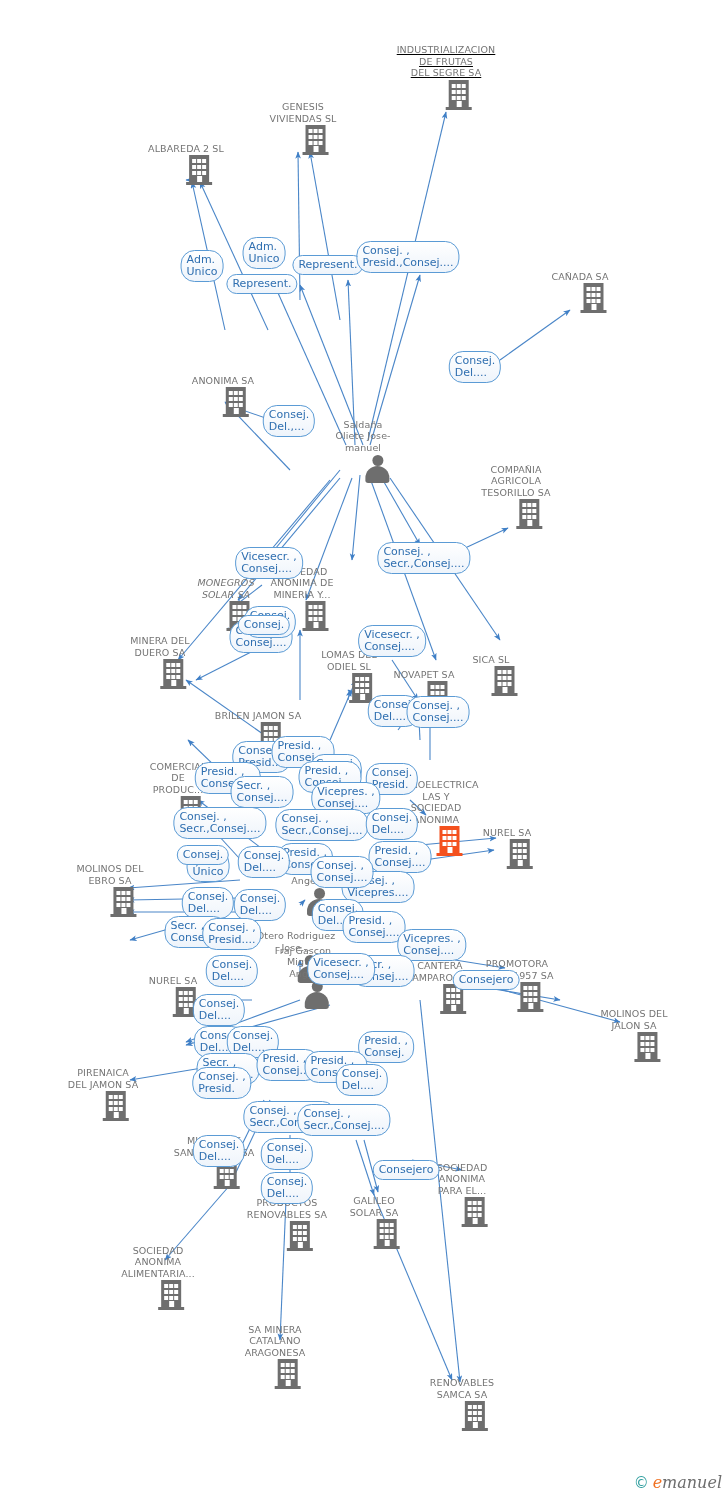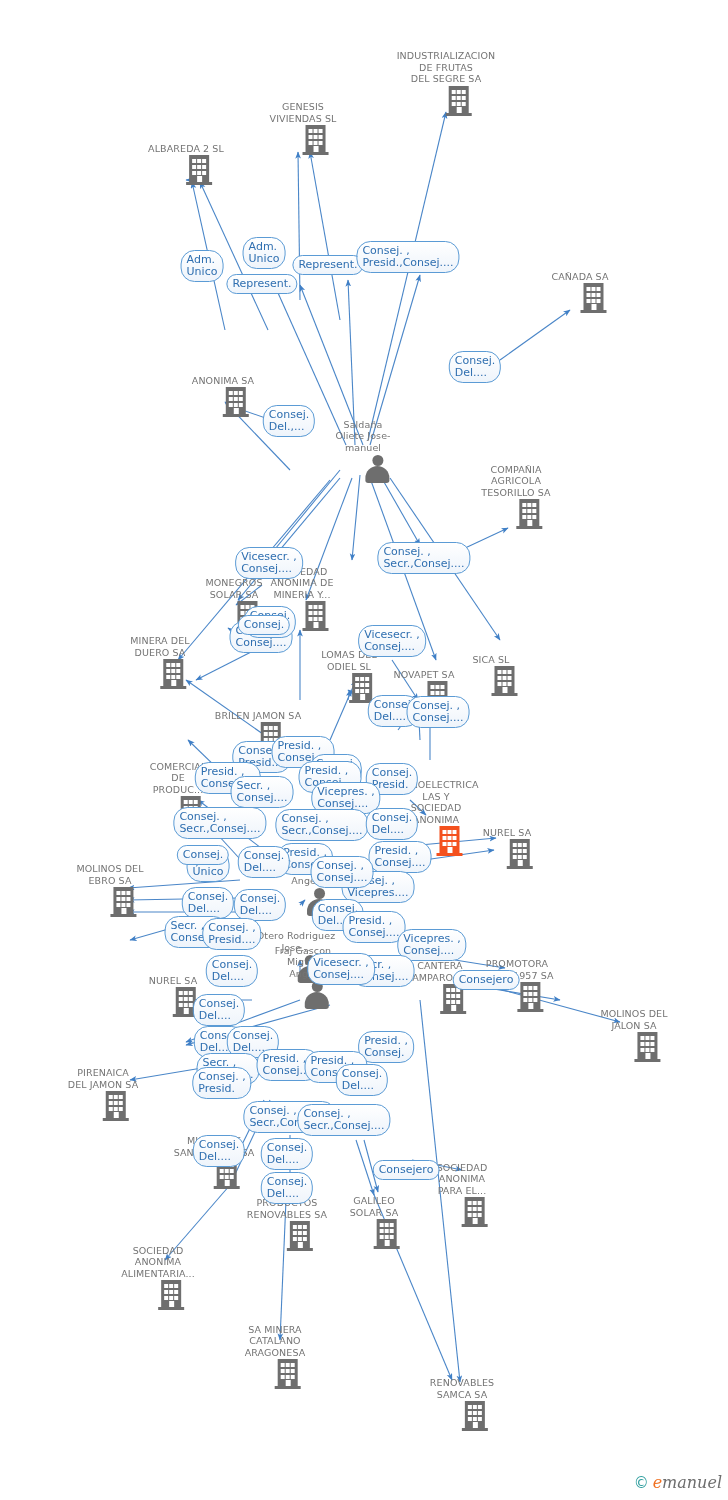--- a/index.html
+++ b/index.html
@@ -110,21 +110,21 @@
         <line x1="200" y1="920" x2="130" y2="940" stroke="#4a86c8" stroke-width="1.1" marker-end="url(#arw)"></line>
         <line x1="430" y1="760" x2="430" y2="700" stroke="#4a86c8" stroke-width="1.1" marker-end="url(#arw)"></line>
         <line x1="360" y1="700" x2="348" y2="690" stroke="#4a86c8" stroke-width="1.1" marker-end="url(#arw)"></line>
         <line x1="420" y1="740" x2="418" y2="700" stroke="#4a86c8" stroke-width="1.1" marker-end="url(#arw)"></line>
         <line x1="250" y1="870" x2="186" y2="800" stroke="#4a86c8" stroke-width="1.1" marker-end="url(#arw)"></line>
         <line x1="252" y1="1000" x2="186" y2="1000" stroke="#4a86c8" stroke-width="1.1" marker-end="url(#arw)"></line>
       </g>
   </svg>
 
   <div id="nodes-layer">
-      <div class="node capTop" style="left: 446px; top: 50px;">
+      <div class="node capTop" style="left: 446px; top: 44px; text-decoration: underline;">
         <span class="cap">INDUSTRIALIZACION<br>DE FRUTAS<br>DEL SEGRE SA</span>
         <span class="glyph"><span class="bld"><i class="body"></i><i class="base"></i><i class="w" style="left:6px;top:4px"></i><i class="w" style="left:11px;top:4px"></i><i class="w" style="left:16px;top:4px"></i><i class="w" style="left:6px;top:10px"></i><i class="w" style="left:11px;top:10px"></i><i class="w" style="left:16px;top:10px"></i><i class="w" style="left:6px;top:16px"></i><i class="w" style="left:11px;top:16px"></i><i class="w" style="left:16px;top:16px"></i><i class="w" style="left:11px;top:21px;width:5px;height:6px"></i></span></span>
       </div>
       <div class="node capTop" style="left: 303px; top: 101px;">
         <span class="cap">GENESIS<br>VIVIENDAS SL</span>
         <span class="glyph"><span class="bld"><i class="body"></i><i class="base"></i><i class="w" style="left:6px;top:4px"></i><i class="w" style="left:11px;top:4px"></i><i class="w" style="left:16px;top:4px"></i><i class="w" style="left:6px;top:10px"></i><i class="w" style="left:11px;top:10px"></i><i class="w" style="left:16px;top:10px"></i><i class="w" style="left:6px;top:16px"></i><i class="w" style="left:11px;top:16px"></i><i class="w" style="left:16px;top:16px"></i><i class="w" style="left:11px;top:21px;width:5px;height:6px"></i></span></span>
       </div>
       <div class="node capTop" style="left: 186px; top: 142.5px;">
         <span class="cap">ALBAREDA 2 SL</span>
         <span class="glyph"><span class="bld"><i class="body"></i><i class="base"></i><i class="w" style="left:6px;top:4px"></i><i class="w" style="left:11px;top:4px"></i><i class="w" style="left:16px;top:4px"></i><i class="w" style="left:6px;top:10px"></i><i class="w" style="left:11px;top:10px"></i><i class="w" style="left:16px;top:10px"></i><i class="w" style="left:6px;top:16px"></i><i class="w" style="left:11px;top:16px"></i><i class="w" style="left:16px;top:16px"></i><i class="w" style="left:11px;top:21px;width:5px;height:6px"></i></span></span>
@@ -138,21 +138,21 @@
         <span class="glyph"><span class="bld"><i class="body"></i><i class="base"></i><i class="w" style="left:6px;top:4px"></i><i class="w" style="left:11px;top:4px"></i><i class="w" style="left:16px;top:4px"></i><i class="w" style="left:6px;top:10px"></i><i class="w" style="left:11px;top:10px"></i><i class="w" style="left:16px;top:10px"></i><i class="w" style="left:6px;top:16px"></i><i class="w" style="left:11px;top:16px"></i><i class="w" style="left:16px;top:16px"></i><i class="w" style="left:11px;top:21px;width:5px;height:6px"></i></span></span>
       </div>
       <div class="node capTop" style="left: 363px; top: 418.5px;">
         <span class="cap">Saldaña<br>Oliete Jose-<br>manuel</span>
         <span class="glyph"><span class="pers"><span class="head"></span><span class="torso"></span></span></span>
       </div>
       <div class="node capTop" style="left: 516px; top: 463.5px;">
         <span class="cap">COMPAÑIA<br>AGRICOLA<br>TESORILLO SA</span>
         <span class="glyph"><span class="bld"><i class="body"></i><i class="base"></i><i class="w" style="left:6px;top:4px"></i><i class="w" style="left:11px;top:4px"></i><i class="w" style="left:16px;top:4px"></i><i class="w" style="left:6px;top:10px"></i><i class="w" style="left:11px;top:10px"></i><i class="w" style="left:16px;top:10px"></i><i class="w" style="left:6px;top:16px"></i><i class="w" style="left:11px;top:16px"></i><i class="w" style="left:16px;top:16px"></i><i class="w" style="left:11px;top:21px;width:5px;height:6px"></i></span></span>
       </div>
-      <div class="node capTop" style="left: 234px; top: 577px;">
+      <div class="node capTop" style="left: 226px; top: 577px; font-style: italic;">
         <span class="cap">MONEGROS<br>SOLAR SA</span>
         <span class="glyph"><span class="bld"><i class="body"></i><i class="base"></i><i class="w" style="left:6px;top:4px"></i><i class="w" style="left:11px;top:4px"></i><i class="w" style="left:16px;top:4px"></i><i class="w" style="left:6px;top:10px"></i><i class="w" style="left:11px;top:10px"></i><i class="w" style="left:16px;top:10px"></i><i class="w" style="left:6px;top:16px"></i><i class="w" style="left:11px;top:16px"></i><i class="w" style="left:16px;top:16px"></i><i class="w" style="left:11px;top:21px;width:5px;height:6px"></i></span></span>
       </div>
       <div class="node capTop" style="left: 302px; top: 565.5px;">
         <span class="cap">SOCIEDAD<br>ANONIMA DE<br>MINERIA Y...</span>
         <span class="glyph"><span class="bld"><i class="body"></i><i class="base"></i><i class="w" style="left:6px;top:4px"></i><i class="w" style="left:11px;top:4px"></i><i class="w" style="left:16px;top:4px"></i><i class="w" style="left:6px;top:10px"></i><i class="w" style="left:11px;top:10px"></i><i class="w" style="left:16px;top:10px"></i><i class="w" style="left:6px;top:16px"></i><i class="w" style="left:11px;top:16px"></i><i class="w" style="left:16px;top:16px"></i><i class="w" style="left:11px;top:21px;width:5px;height:6px"></i></span></span>
       </div>
       <div class="node capTop" style="left: 160px; top: 635px;">
         <span class="cap">MINERA DEL<br>DUERO SA</span>
         <span class="glyph"><span class="bld"><i class="body"></i><i class="base"></i><i class="w" style="left:6px;top:4px"></i><i class="w" style="left:11px;top:4px"></i><i class="w" style="left:16px;top:4px"></i><i class="w" style="left:6px;top:10px"></i><i class="w" style="left:11px;top:10px"></i><i class="w" style="left:16px;top:10px"></i><i class="w" style="left:6px;top:16px"></i><i class="w" style="left:11px;top:16px"></i><i class="w" style="left:16px;top:16px"></i><i class="w" style="left:11px;top:21px;width:5px;height:6px"></i></span></span>

